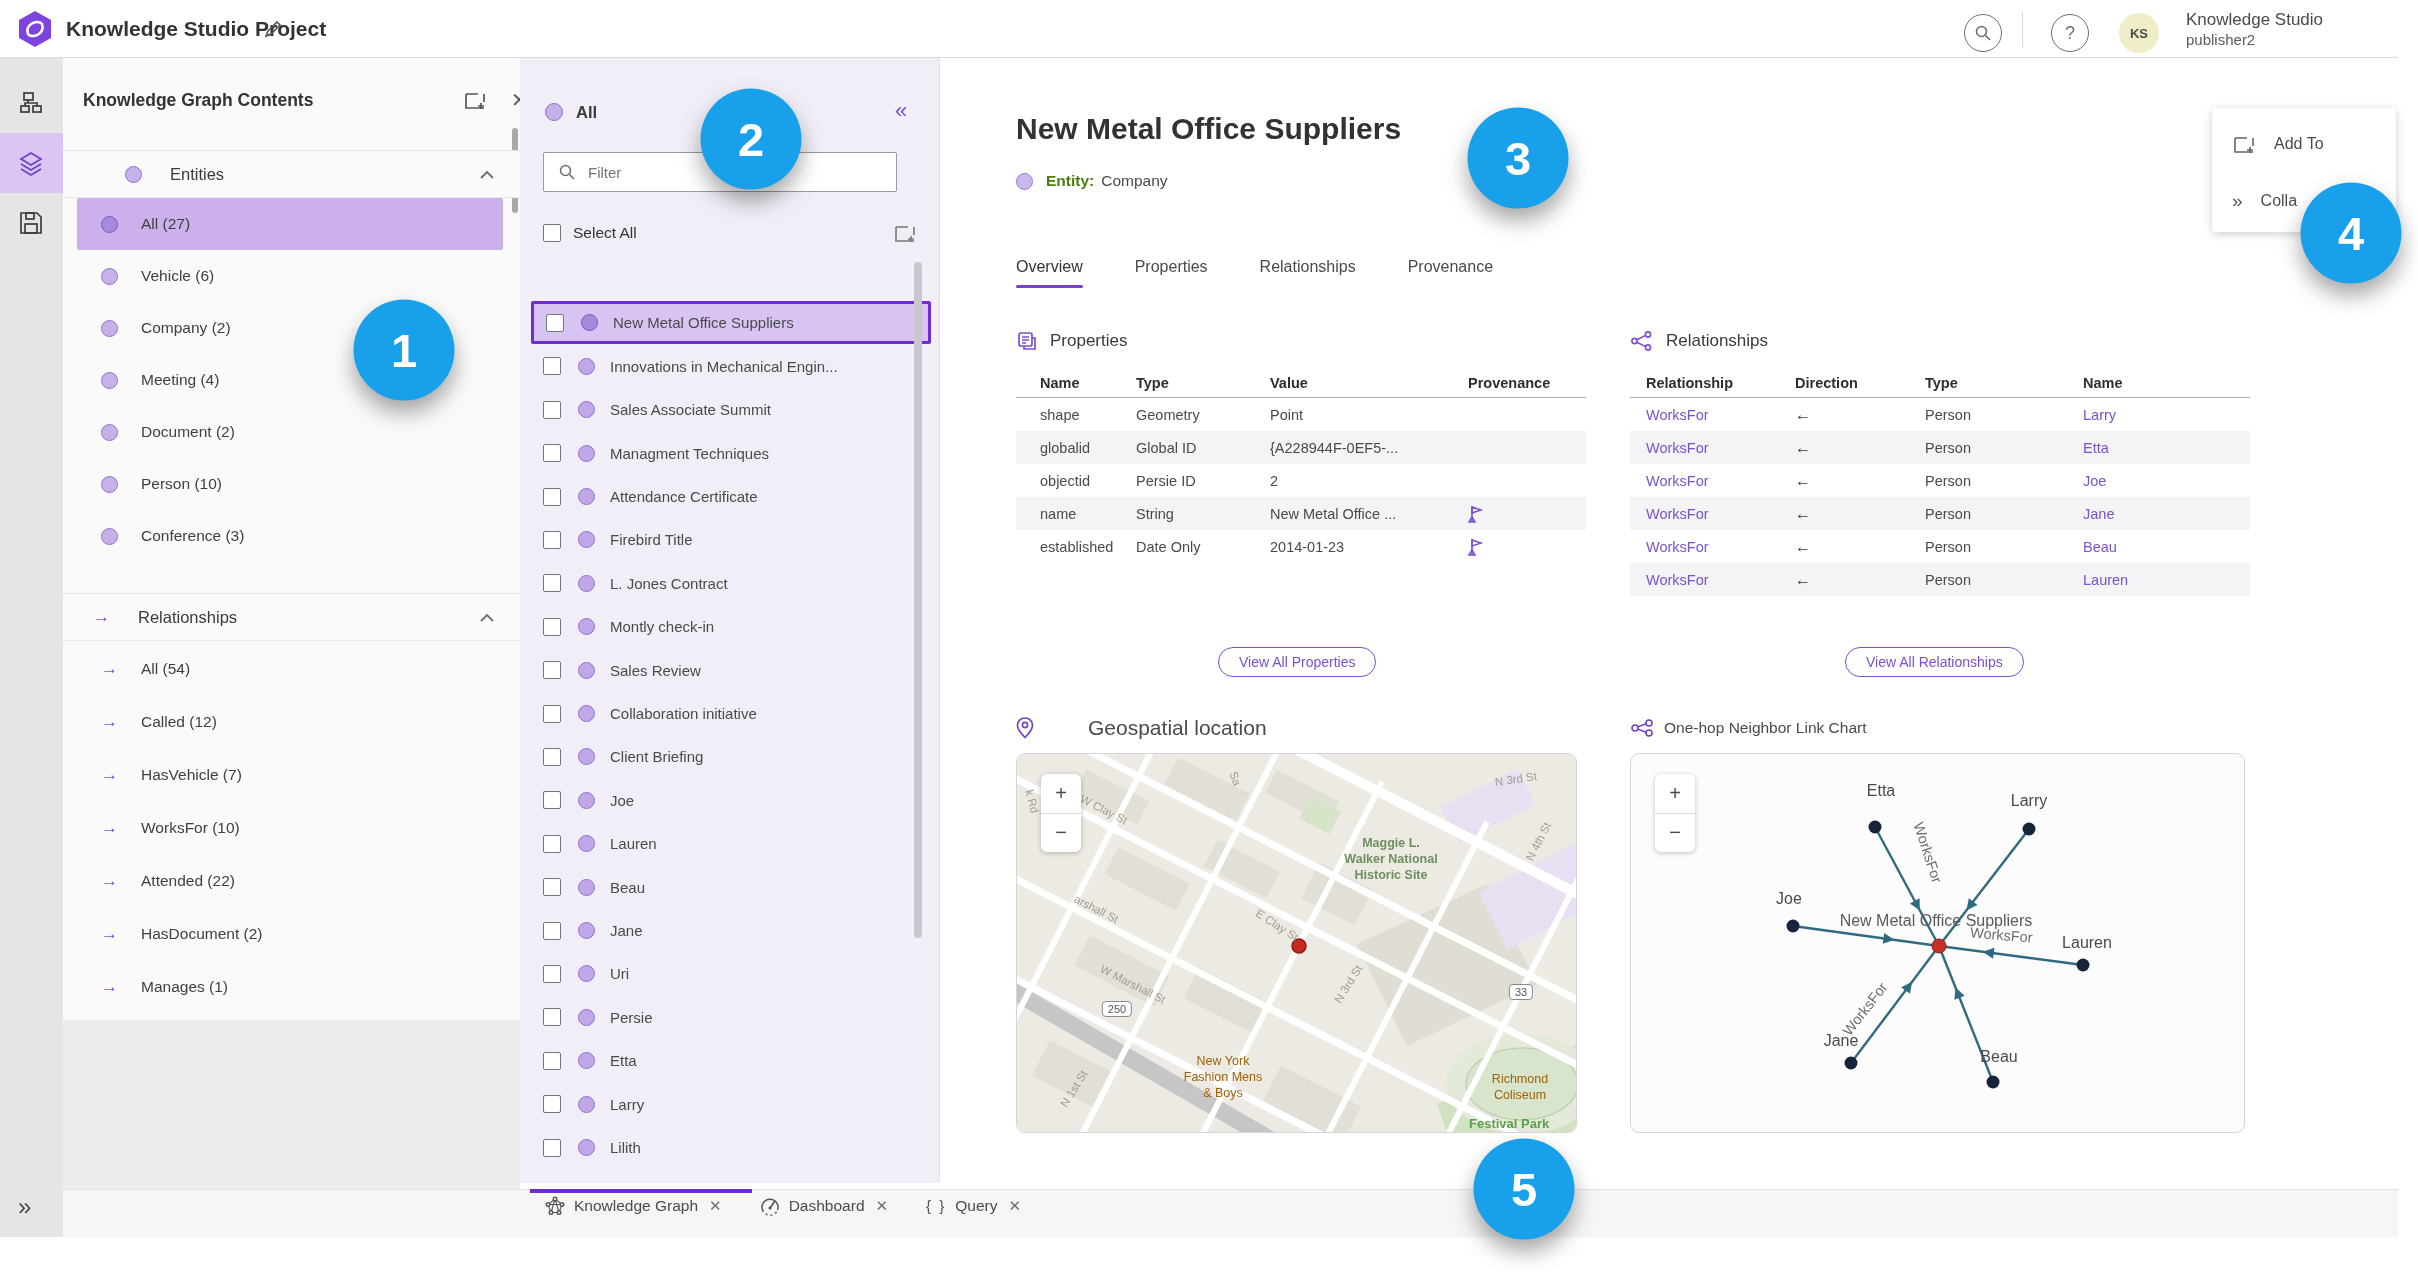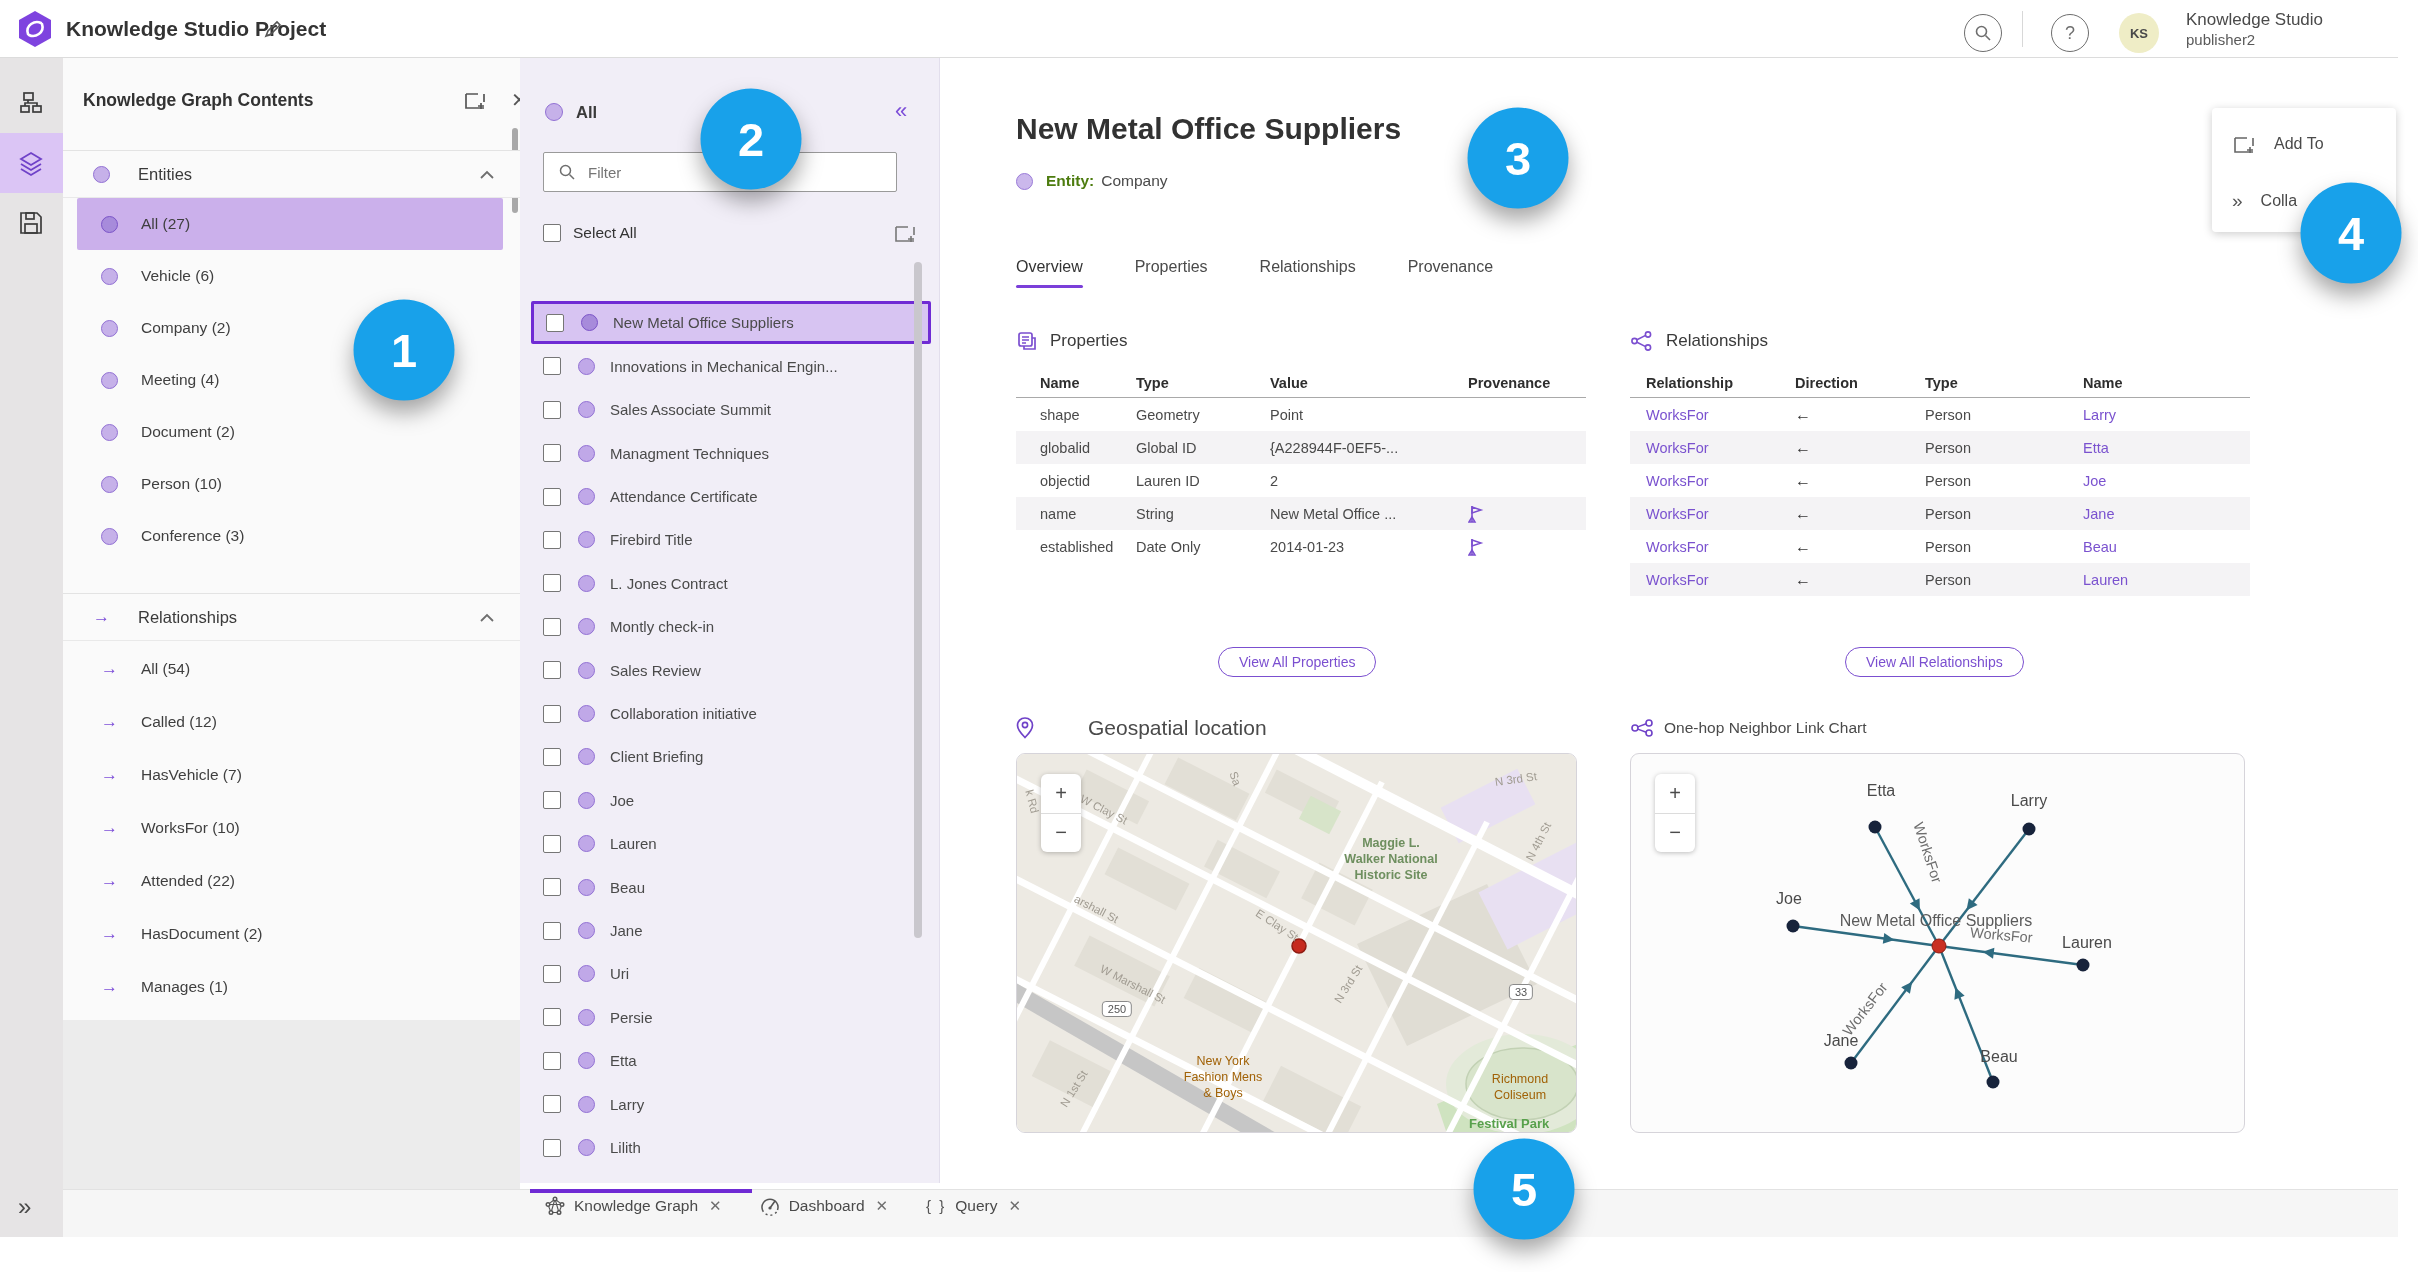--- a/index.html
+++ b/index.html
@@ -193,21 +193,21 @@
   <div id="contents-panel" class="abs">
     <div id="contents-card" class="abs">
       <div id="contents-title" class="abs">Knowledge Graph Contents</div>
       <svg id="contents-add" class="abs" viewBox="0 0 24 24">
         <path d="M3 6 V20 H21 M3 6 H15 M21 6 V14" fill="none" stroke="#555" stroke-width="1.7"></path>
         <path d="M18 15 V21 M15 18 H21" stroke="#555" stroke-width="1.7"></path>
       </svg>
       <div id="contents-close" class="abs">✕</div>
       <div id="contents-scroll-thumb" class="abs"></div>
 
-      <div class="abs section-head" style="top:92px;">
+      <div class="abs section-head" style="top:92px;padding-left:32px;">
         <span class="dot ent-dot"></span>
         <span class="lbl">Entities</span>
         <svg class="caret" width="14" height="9" viewBox="0 0 14 9">
           <path d="M1 8 L7 2 L13 8" fill="none" stroke="#6e6e6e" stroke-width="1.8"></path>
         </svg>
       </div>
       <div id="entities-list" class="abs" style="top: 140px; width: 457px; height: 364px;">
           <div class="abs side-item hl" style="top: 0px;">
             <span class="dot ent-dot dark"></span>
             <span class="lbl">All (27)</span>
@@ -438,21 +438,21 @@
           <span class="pc3"></span>
         </div>
         <div class="trow alt">
           <span class="pc0">globalid</span>
           <span class="pc1">Global ID</span>
           <span class="pc2">{A228944F-0EF5-...</span>
           <span class="pc3"></span>
         </div>
         <div class="trow">
           <span class="pc0">objectid</span>
-          <span class="pc1">Lauren ID</span>
+          <span class="pc1">Persie ID</span>
           <span class="pc2">2</span>
           <span class="pc3"></span>
         </div>
         <div class="trow alt">
           <span class="pc0">name</span>
           <span class="pc1">String</span>
           <span class="pc2">New Metal Office ...</span>
           <span class="pc3">
             <svg width="16" height="20" viewBox="0 0 16 20">
               <line x1="4" y1="2" x2="4" y2="18" stroke="#7b4fd0" stroke-width="1.6"></line>

